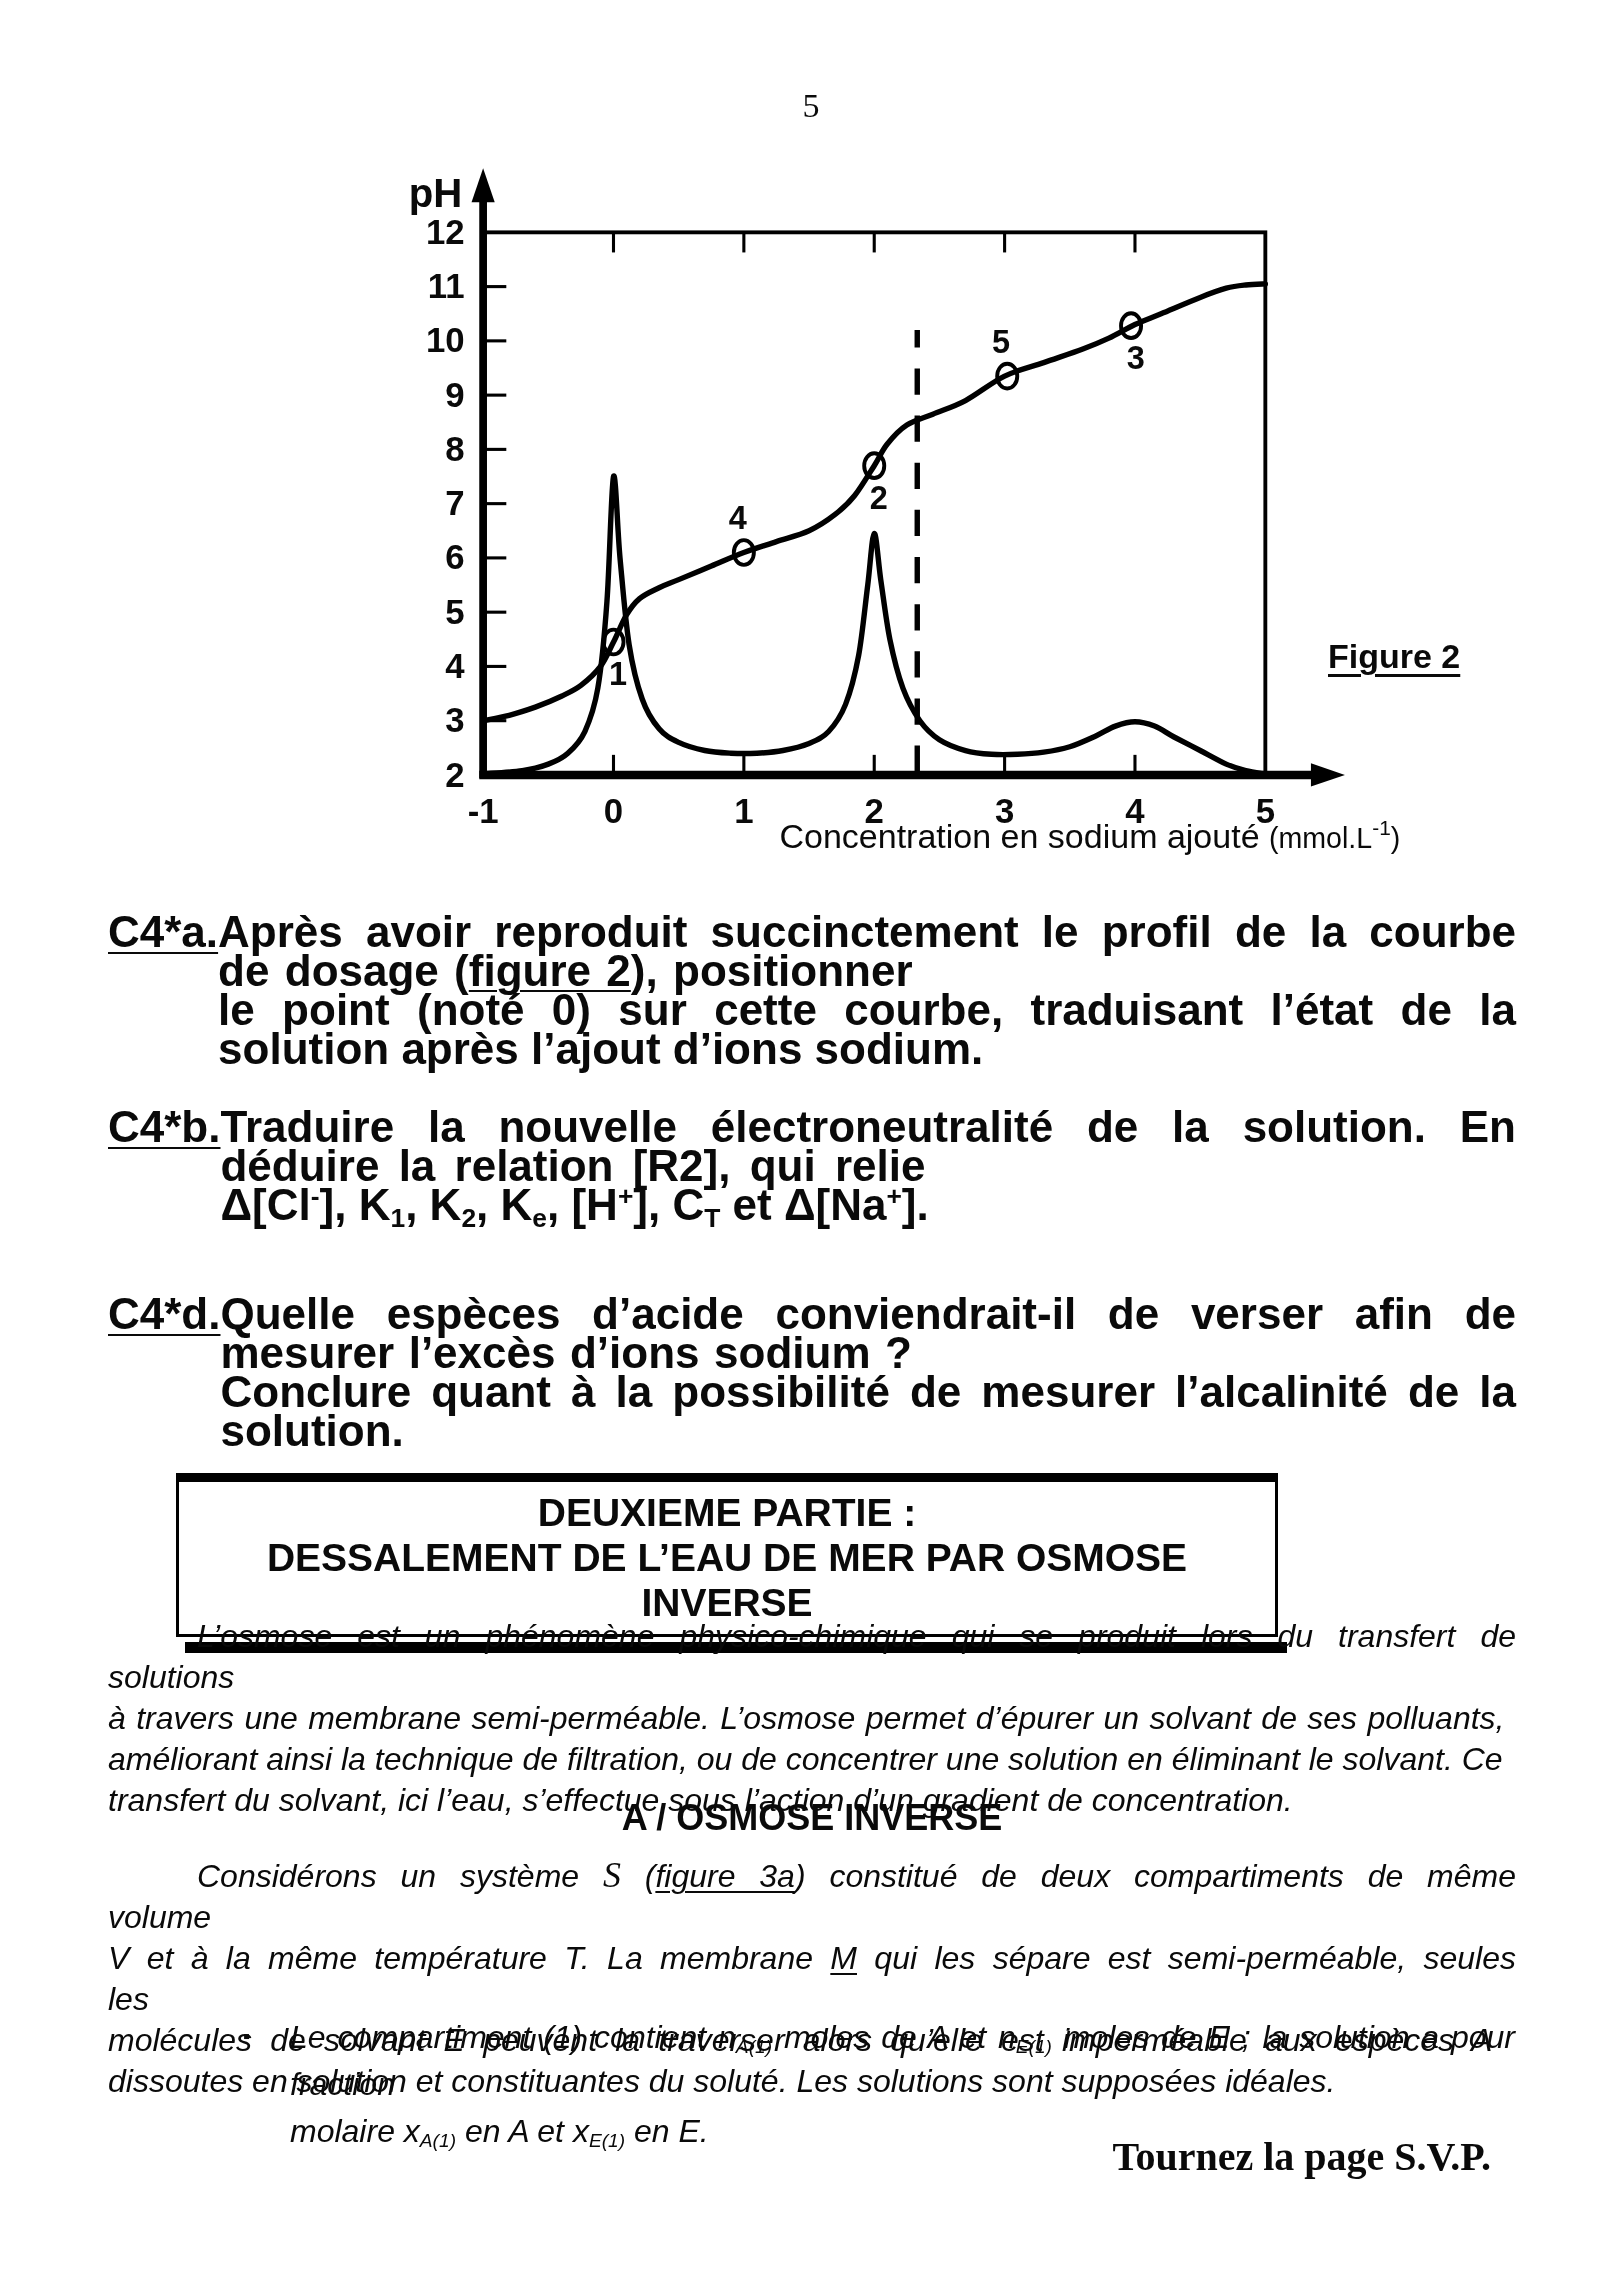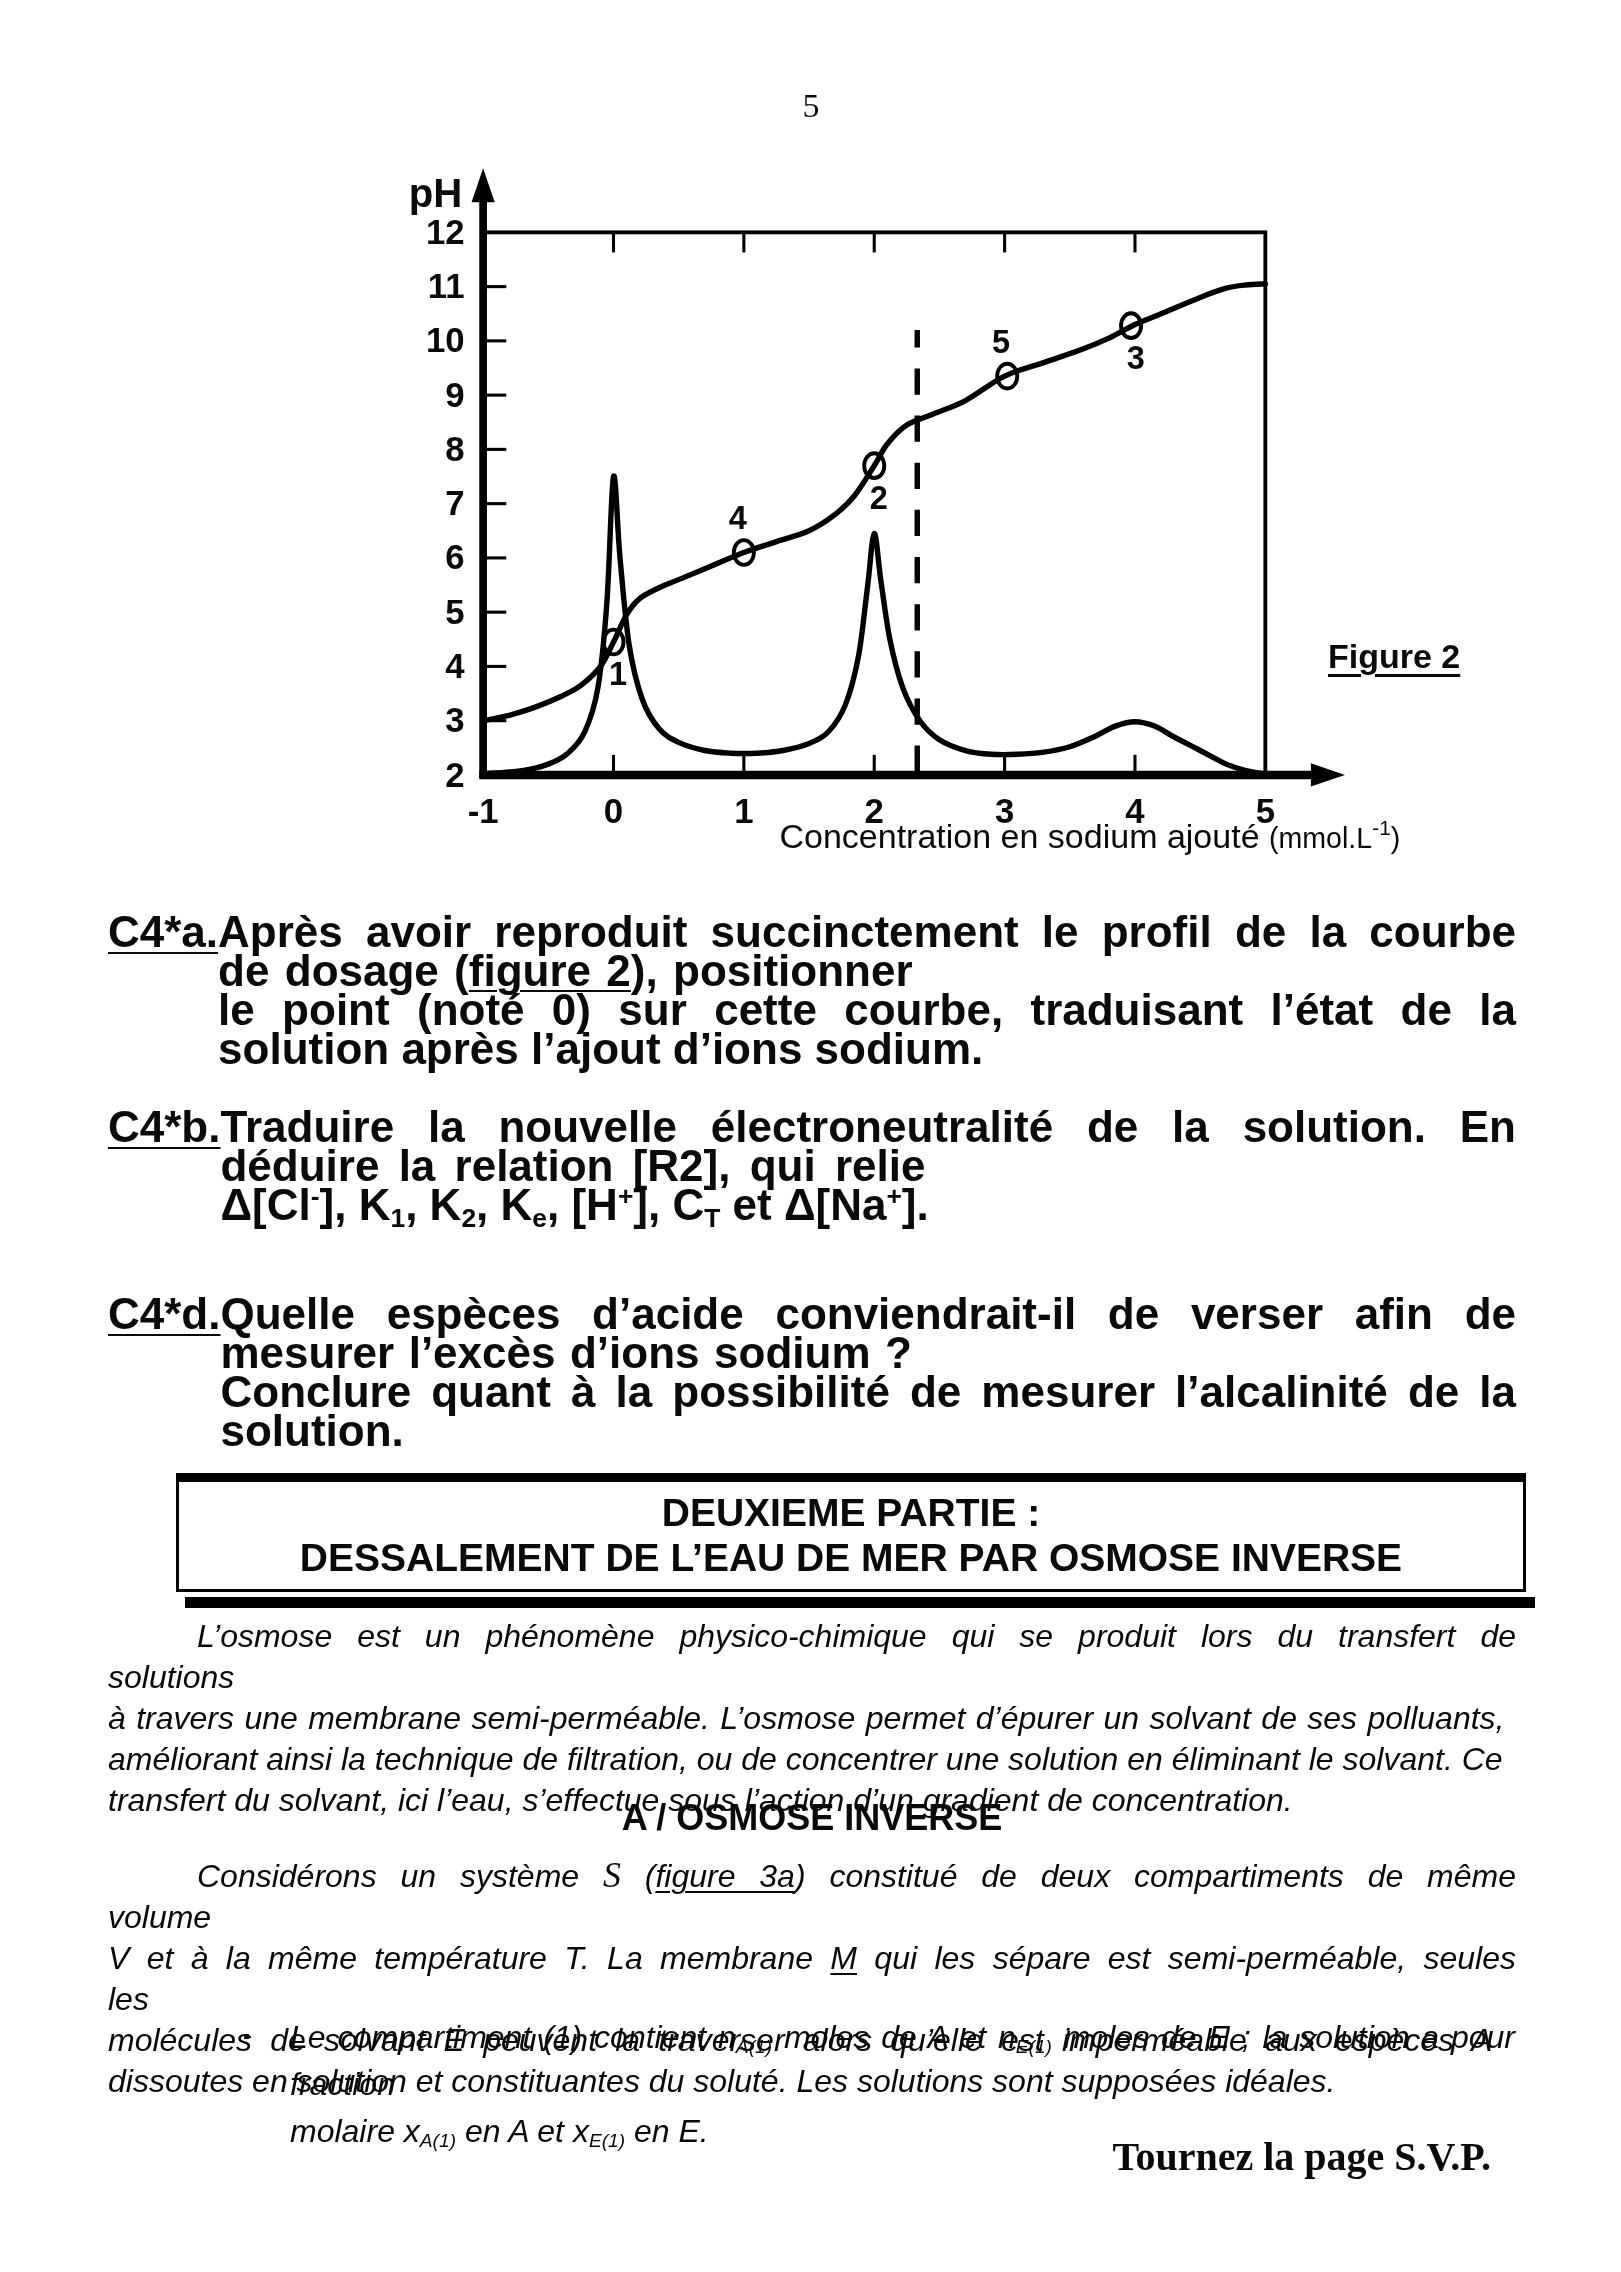--- a/index.html
+++ b/index.html
@@ -27,21 +27,21 @@
   .interlude{line-height:49px;}
   .i{font-style:italic;}
   .u{text-decoration:underline;text-decoration-thickness:2.3px;text-underline-offset:3.9px;}
   .sub{font-size:0.60em;vertical-align:-0.28em;line-height:0;}
   .sup{font-size:0.60em;vertical-align:0.55em;line-height:0;}
   .bigbr{font-size:1.55em;line-height:0;vertical-align:-0.14em;font-weight:400;}
   .script{font-family:"Liberation Serif","DejaVu Serif",serif;font-style:italic;font-size:1.12em;}
   .ws2{word-spacing:1.5px}.ws3{word-spacing:2.3px}.ws4{word-spacing:3.1px}
   .ws5{word-spacing:3.9px}.ws6{word-spacing:4.6px}.ws9{word-spacing:7px}
   .ws12{word-spacing:9.3px}.ws14{word-spacing:10.8px}
-  .part-box{left:176px;top:1473px;width:1350px;box-sizing:border-box;
+  .part-box{left:176px;top:1473px;width:1102px;box-sizing:border-box;
     border:3.9px solid #000;border-top-width:9.3px;
     padding:7.7px 7.7px 9.3px;text-align:center;
     font-size:39px;font-weight:bold;line-height:45px;}
   .part-box::after{content:"";position:absolute;left:6.2px;right:-12.4px;bottom:-18.6px;
     height:10.8px;background:#000;}
   .heading-a{left:108px;top:1797px;width:1408px;text-align:center;
     font-size:36px;font-weight:bold;}
   .bullet-marker{left:243px;top:2025px;font-size:20px;}
   .bullet-text{left:290px;top:2014px;width:1225px;font-size:32px;line-height:47px;text-align:justify;}
   .turn-note{top:2133px;right:131px;font-family:"Liberation Serif","DejaVu Serif",serif;

